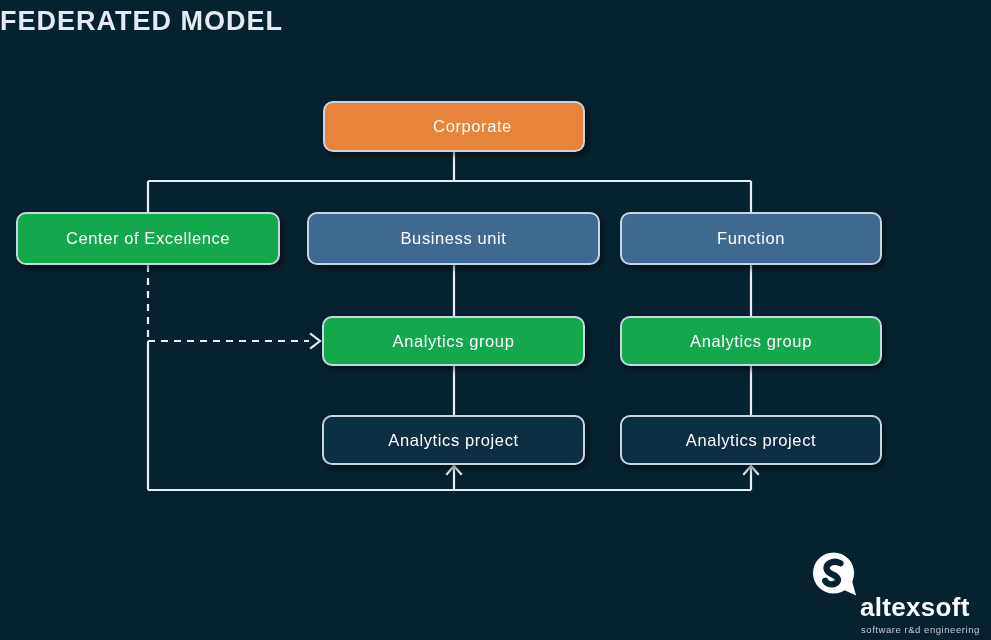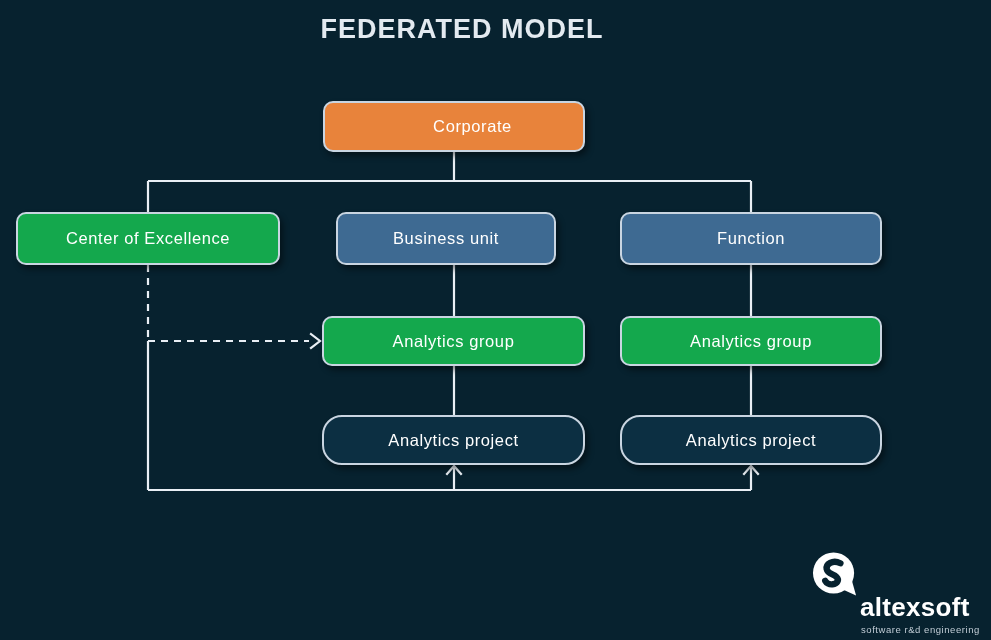--- a/index.html
+++ b/index.html
@@ -8,24 +8,24 @@
     background:#04141f;
   }
   .canvas{
     position:relative;
     width:991px;height:640px;
     background:var(--background,#07222F);
     overflow:hidden;
   }
   .title{
     position:absolute;left:0;top:6px;width:908px;
-    text-align:center;
+    text-align:left;
     font-size:27px;font-weight:700;letter-spacing:1px;
     color:var(--title-text,#E3EAF0);
-    margin:8px;
+    margin:0;
   }
   svg.connectors{
     position:absolute;left:0;top:0;
   }
   .edge{
     fill:none;
     stroke:var(--line,#E9EFF5);
     stroke-width:2.2;
   }
   .edge.dashed{
@@ -44,21 +44,21 @@
     border:2px solid var(--box-border,#C9D5E1);
     border-radius:10px;
     display:flex;align-items:center;justify-content:center;
     color:var(--node-text,#FFFFFF);
     font-size:16.5px;letter-spacing:0.6px;
     box-shadow:3px 4px 6px rgba(0,0,0,0.45);
   }
   .node.orange{background:var(--orange,#E8833B);}
   .node.green{background:var(--green,#14A84D);}
   .node.slate{background:var(--slate,#3E6A92);}
-  .node.dark{background:var(--dark-box,#0C2F42);border-radius:20px;}
+  .node.dark{background:var(--dark-box,#0C2F42);}
   .logo{
     position:absolute;left:810px;top:548px;width:180px;height:90px;
   }
   .logo-mark{
     position:absolute;left:2px;top:2px;
   }
   .logo-wordmark{
     position:absolute;left:50px;top:46px;
     font-size:26px;font-weight:700;letter-spacing:0.3px;
     color:var(--logo-text,#FFFFFF);
@@ -98,21 +98,21 @@
       <path d="M744 474 L751 466 L758 474" class="arrowhead"></path>
     </svg>
 
   <div>
       <div class="node orange" style="left: 323px; top: 101px; width: 262px; height: 51px; padding-left: 37px;">
         <span>Corporate</span>
       </div>
       <div class="node green" style="left: 16px; top: 212px; width: 264px; height: 53px;">
         <span>Center of Excellence</span>
       </div>
-      <div class="node slate" style="left: 336px; top: 212px; width: 220px; height: 53px;">
+      <div class="node slate" style="left: 307px; top: 212px; width: 293px; height: 53px;">
         <span>Business unit</span>
       </div>
       <div class="node slate" style="left: 620px; top: 212px; width: 262px; height: 53px; text-align: center;">
         <span>Function</span>
       </div>
       <div class="node green" style="left: 322px; top: 316px; width: 263px; height: 50px;">
         <span>Analytics group</span>
       </div>
       <div class="node green" style="left: 620px; top: 316px; width: 262px; height: 50px;">
         <span>Analytics group</span>

